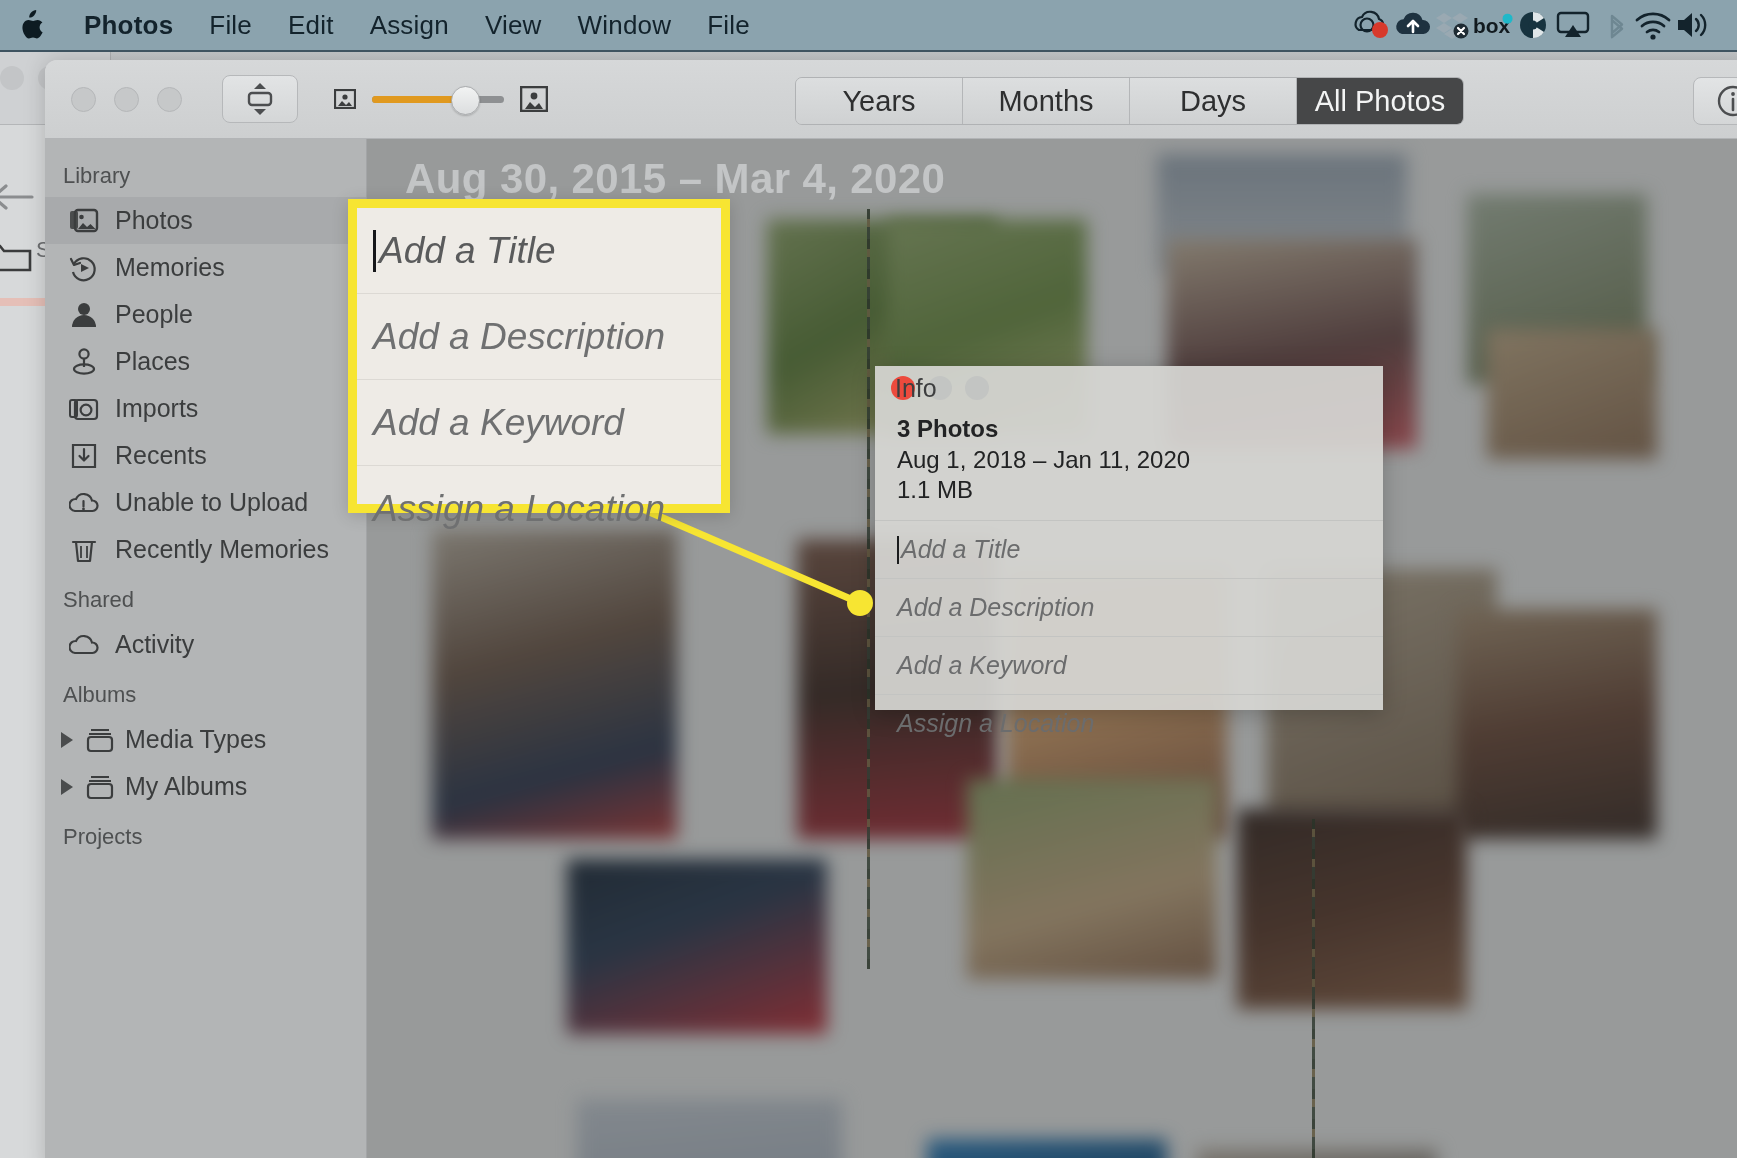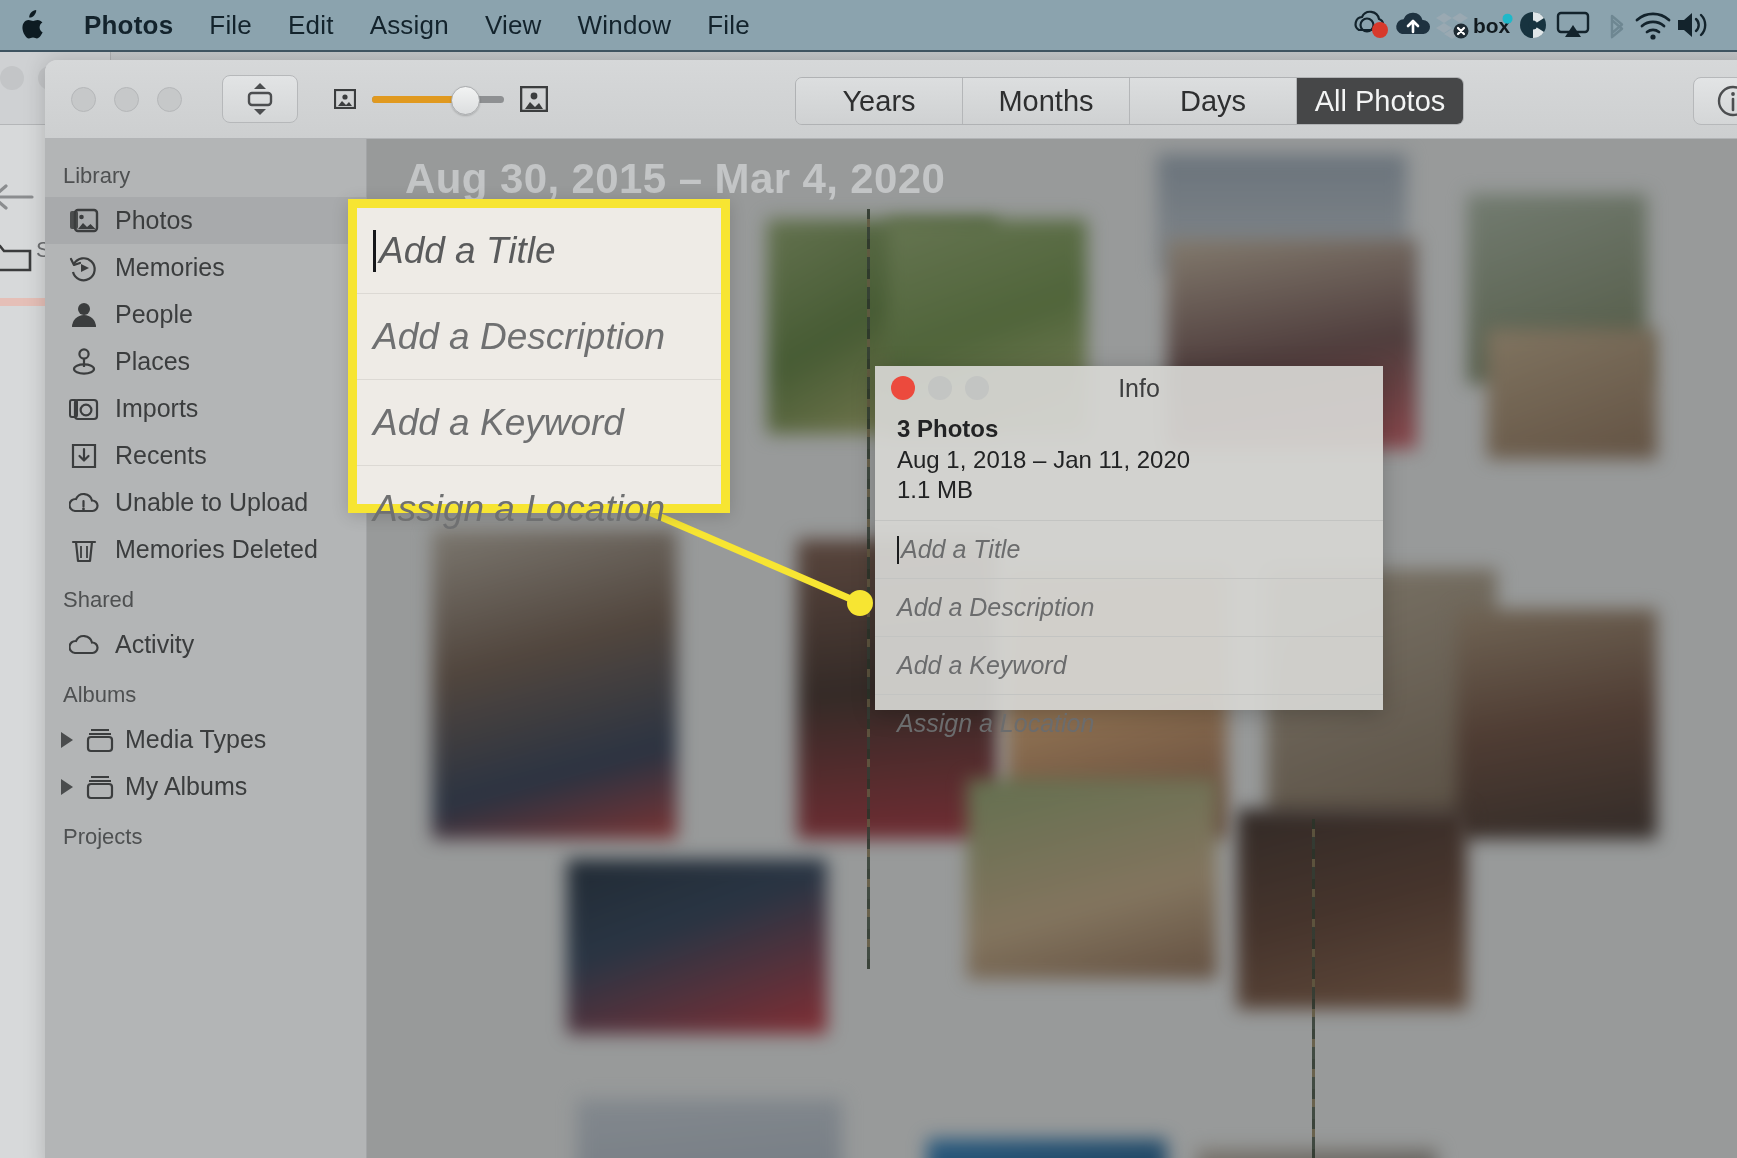--- a/index.html
+++ b/index.html
@@ -272,21 +272,20 @@
     display: flex;
     align-items: center;
   }
   .ip-lights { display: flex; gap: 13px; margin-left: 16px; }
   .ip-dot { width: 24px; height: 24px; border-radius: 50%; }
   .ip-dot.red { background: #ec4a3d; }
   .ip-dot.gray { background: #c3c5c3; }
   .ip-title {
     position: absolute;
     left: 0; right: 0;
-    text-align: center;
     font-size: 25px;
     color: #3d3e3f;
     margin-left: 20px;
   }
   .ip-meta {
     padding: 4px 0 14px 22px;
     color: #222324;
     font-size: 24px;
     line-height: 1.28;
   }
@@ -553,21 +552,21 @@
           </svg>
           <span>Unable to Upload</span>
         </div>
 
         <div class="sb-item">
           <svg class="sb-icon" viewBox="0 0 30 30">
             <path d="M4 7 h22" stroke="#3b3d3e" stroke-width="2.2" stroke-linecap="round"></path>
             <path d="M7 7 l2 19 h12 l2 -19" fill="none" stroke="#3b3d3e" stroke-width="2.2" stroke-linejoin="round"></path>
             <path d="M12 11 v12 M18 11 v12" stroke="#3b3d3e" stroke-width="1.8"></path>
           </svg>
-          <span>Memories Deleted</span>
+          <span>Recently Memories</span>
         </div>
 
         <div class="sb-group-title">Shared</div>
 
         <div class="sb-item">
           <svg class="sb-icon" viewBox="0 0 30 30">
             <path d="M6 23 a6 6 0 0 1 1 -12 a8.5 8.5 0 0 1 16 1.5 a5 5 0 0 1 .5 10.5 Z" fill="none" stroke="#3b3d3e" stroke-width="2.2"></path>
           </svg>
           <span>Activity</span>
         </div>

